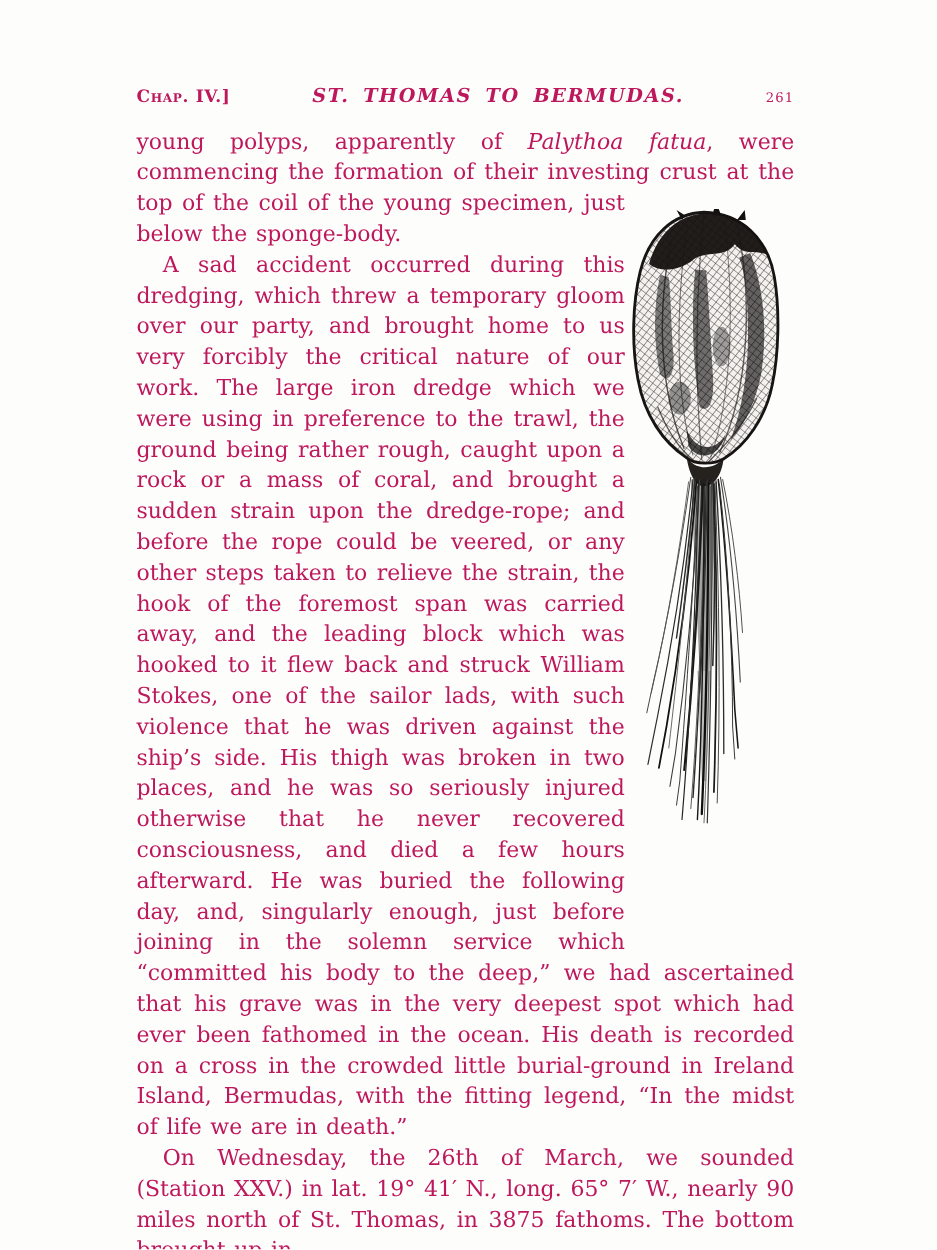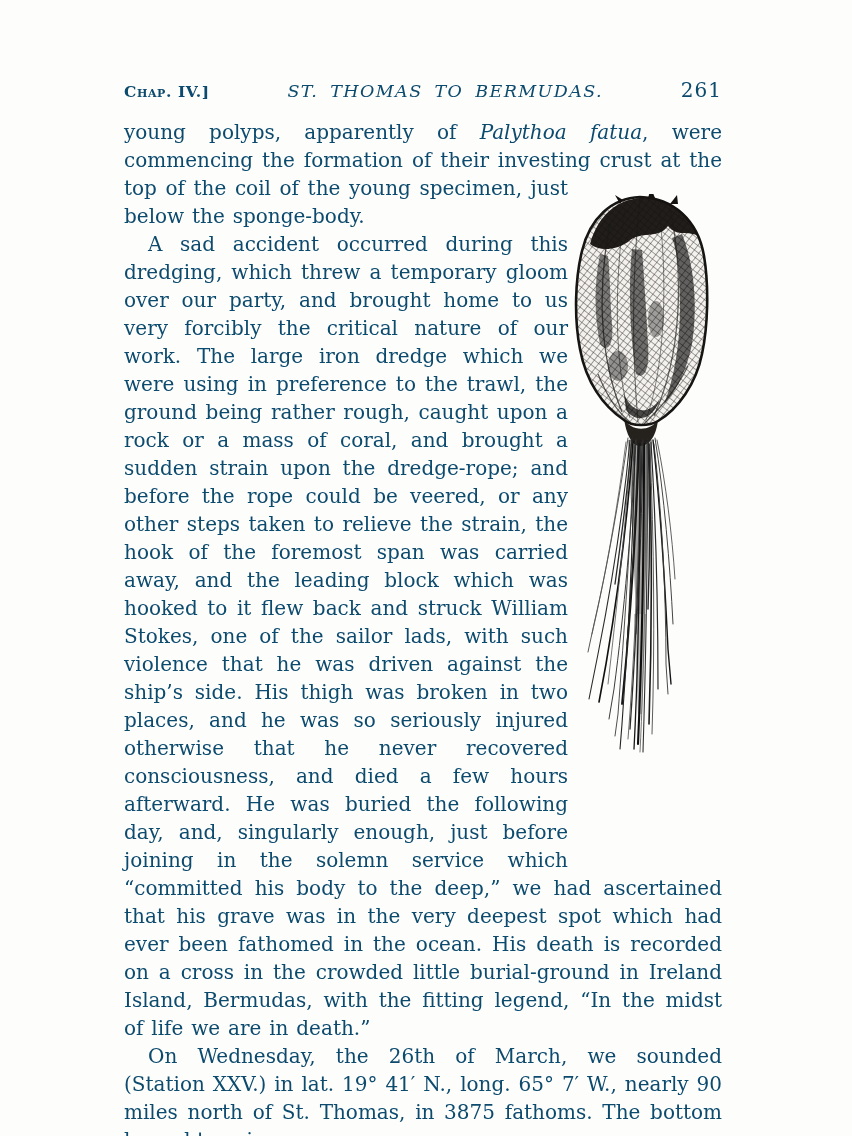--- a/index.html
+++ b/index.html
@@ -1,44 +1,44 @@
 <!DOCTYPE html>
 <html><head>
 <meta charset="utf-8">
 <style>
   html,body{margin:0;padding:0;background:#ffffff;}
   .page{
     position:relative;
     width:852px;height:1136px;
     margin:0 auto;
     background:#fdfdfb;
-    color:#0c4a6e;
+    color:#be185d;
     font-family:"DejaVu Serif","Liberation Serif",serif;
     overflow:hidden;
   }
   .running-head{
     display:flex;align-items:baseline;
     padding:78px 130px 0 124px;
   }
   .chap{
     font-variant:small-caps;
     font-weight:700;
     font-size:15.5px;
     letter-spacing:.6px;
     white-space:nowrap;
   }
   .head-title{
     flex:1;text-align:center;
-    font-style:italic;font-weight:400;
+    font-style:italic;font-weight:700;
     font-size:17.5px;
     letter-spacing:1.4px;word-spacing:5px;
     white-space:nowrap;
   }
   .pagenum{
-    font-size:20px;letter-spacing:1px;white-space:nowrap;text-align:center;
+    font-size:12px;letter-spacing:1px;white-space:nowrap;text-align:center;
   }
   .body-text{
     padding:16px 130px 0 124px;
     font-size:20px;line-height:28px;
     text-align:justify;
     word-spacing:1.5px;
   }
   .para{margin:0;}
   .para.indent{text-indent:24px;}
   em{font-style:italic;}

